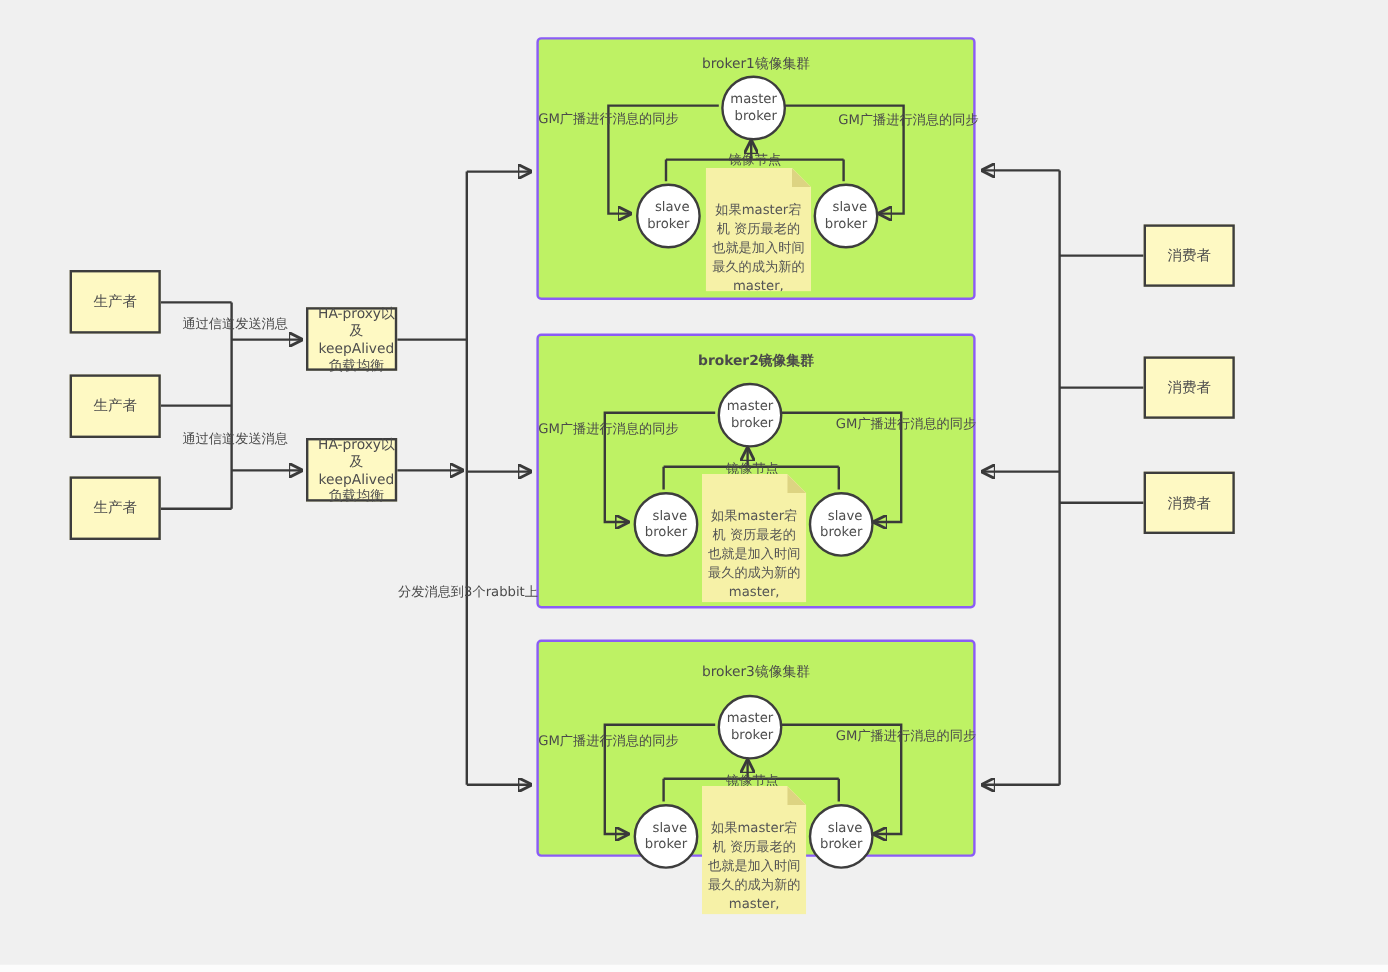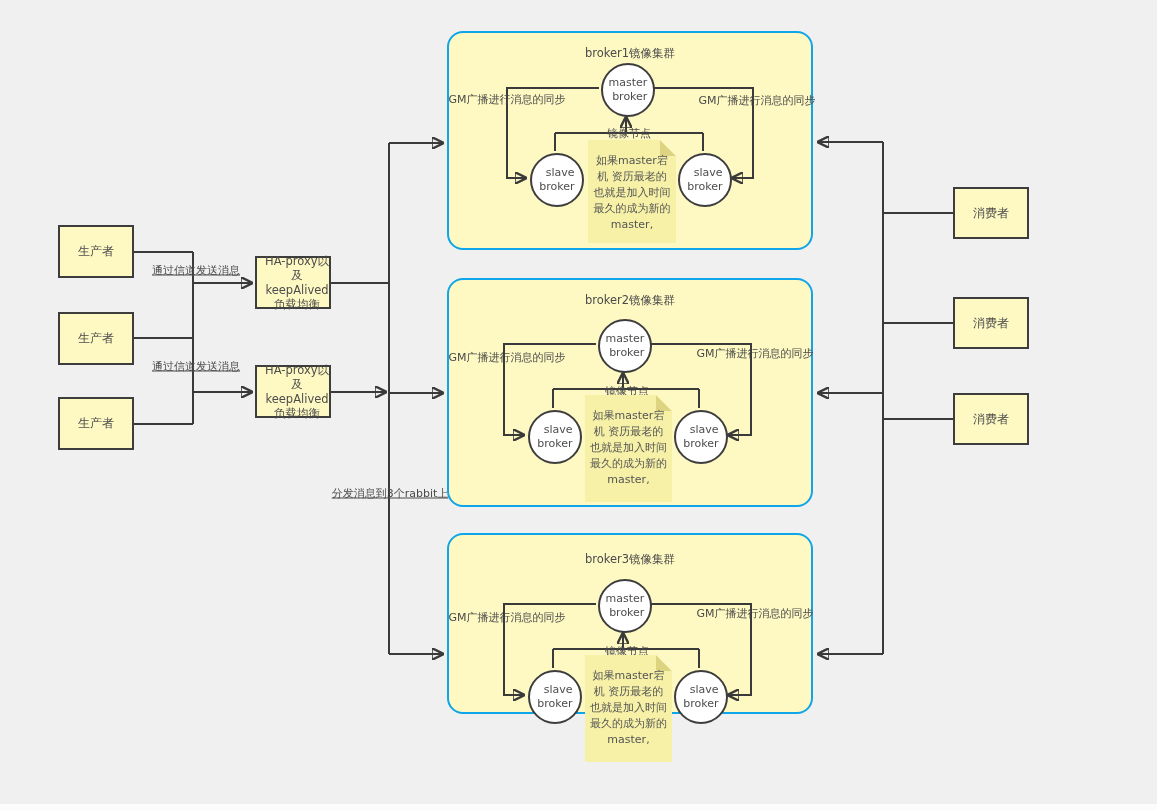--- a/index.html
+++ b/index.html
@@ -20,21 +20,21 @@
     background:#fef9c3;border:2px solid #3d3d3d;
     display:flex;align-items:center;justify-content:center;
     text-align:center;color:#4d4d4d;font-size:12px;line-height:1.25;
   }
   .box .lines{white-space:pre-line;}
   .lb{font-size:11.5px;justify-content:flex-end;}
 
   
   .cluster{
     position:absolute;box-sizing:border-box;
-    background:#fef9c3;border:2px solid #0ea5e9;border-radius:16px;
+    background:#bef264;border:2px solid #8b5cf6;border-radius:4px;
   }
   .cluster>*{position:absolute;z-index:10;}
   .cluster-title{
     left:50%;transform:translateX(-50%);
     font-size:11.5px;color:#4a4a4a;white-space:nowrap;
   }
   .gm-label,.mirror-label{
     transform:translate(-50%,-50%);
     font-size:11px;color:#4a4a4a;white-space:nowrap;
   }
@@ -48,29 +48,29 @@
   .note{
     background:#f6f1a7;
     clip-path:polygon(0 0, calc(100% - 16px) 0, 100% 16px, 100% 100%, 0 100%);
   }
   .note .fold{
     position:absolute;top:0;right:0;width:16px;height:16px;
     background:#ddd482;
     clip-path:polygon(0 0, 100% 100%, 0 100%);
   }
   .note .note-text{
-    position:absolute;left:0;right:0;top:13px;
+    position:absolute;left:0;right:0;top:27px;
     padding:0 4px;text-align:center;
     font-size:11px;line-height:1.45;color:#555;white-space:pre-line;
   }
 
   
   .edge-label{
     position:absolute;z-index:12;transform:translate(-50%,-50%);
-    font-size:11px;color:#4a4a4a;white-space:nowrap;text-decoration:underline;
+    font-size:11px;color:#4a4a4a;white-space:nowrap;
   }
   #bottom-strip{
     position:absolute;left:0;bottom:0;width:100%;height:6px;
     background:#fcfcfc;z-index:1;
   }
 </style>
 </head>
 <body>
 
 <div id="scene">
@@ -168,21 +168,21 @@
     <div class="note" style="left: 139px; top: 107px; width: 88px; height: 103px;">
       <div class="fold"></div>
       <div class="note-text">如果master宕
 机 资历最老的
 也就是加入时间
 最久的成为新的
 master,</div>
     </div>
   </div>
       <div class="cluster" style="left: 447px; top: 278px; width: 366px; height: 229px;">
-    <div class="cluster-title" style="top: 13px;">broker2镜像集群</div>
+    <div class="cluster-title" style="top: 13px; font-weight: bold;">broker2镜像集群</div>
     <div class="gm-label gm-left" style="left: 58px; top: 77px;">GM广播进行消息的同步</div>
     <div class="gm-label gm-right" style="left: 306px; top: 73px;">GM广播进行消息的同步</div>
     <div class="mirror-label" style="left: 178px; top: 111px;">镜像节点</div>
     <div class="node master" style="left: 149px; top: 39px;">master
 broker</div>
     <div class="node slave-left" style="left: 79px; top: 130px;">slave
 broker</div>
     <div class="node slave-right" style="left: 225px; top: 130px;">slave
 broker</div>
     <div class="note" style="left: 136px; top: 115px; width: 87px; height: 107px;">

